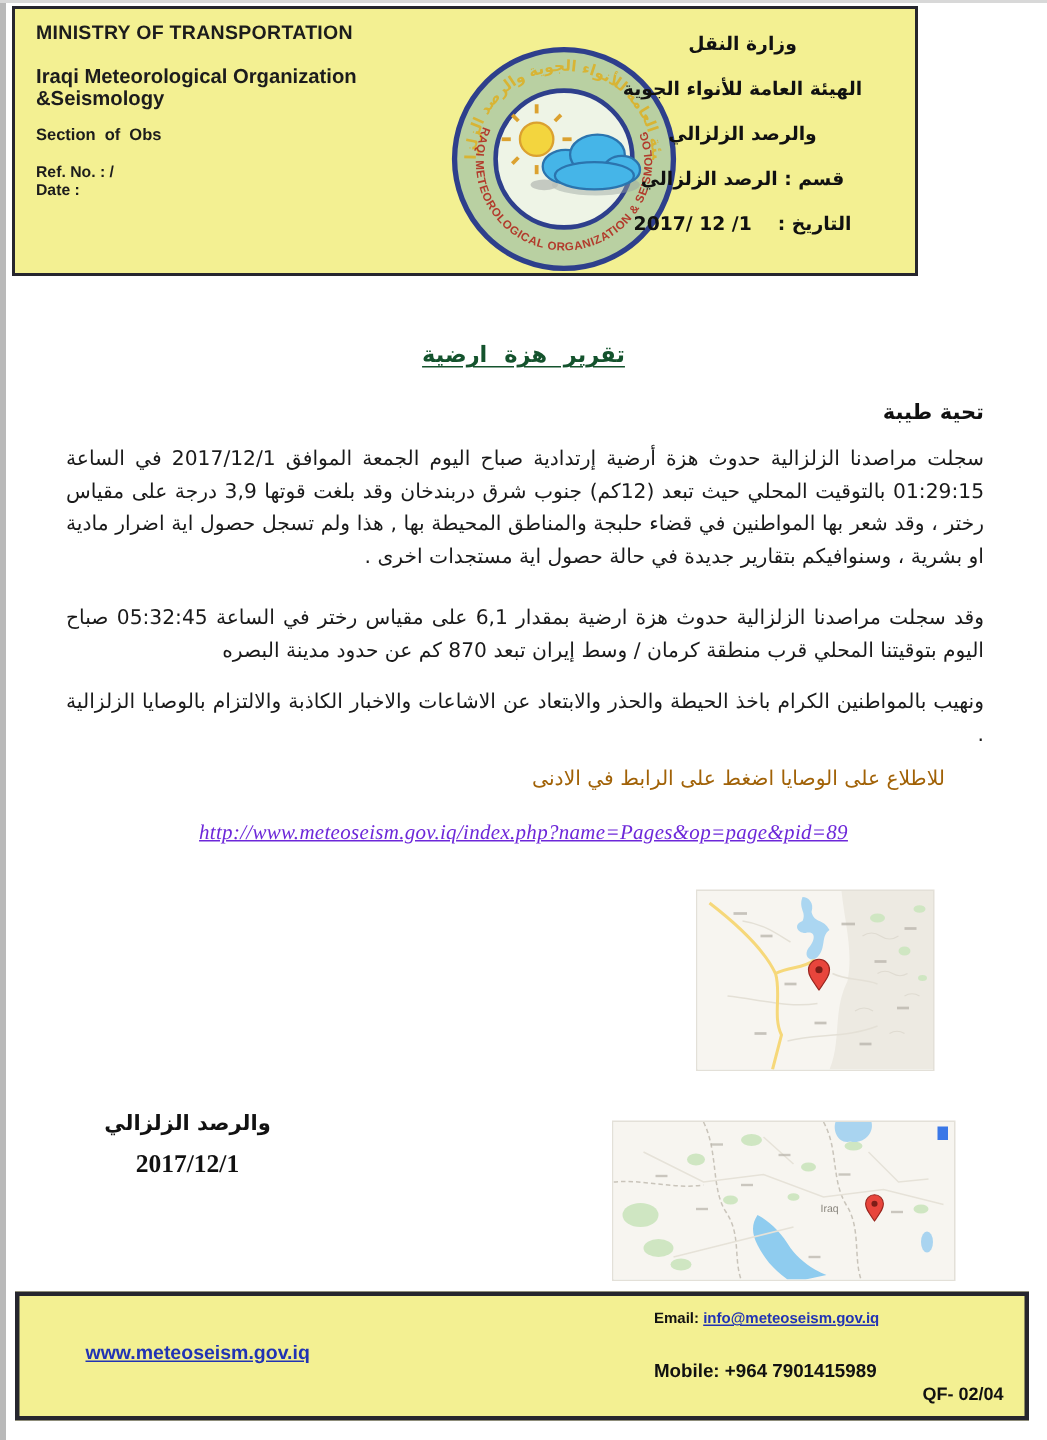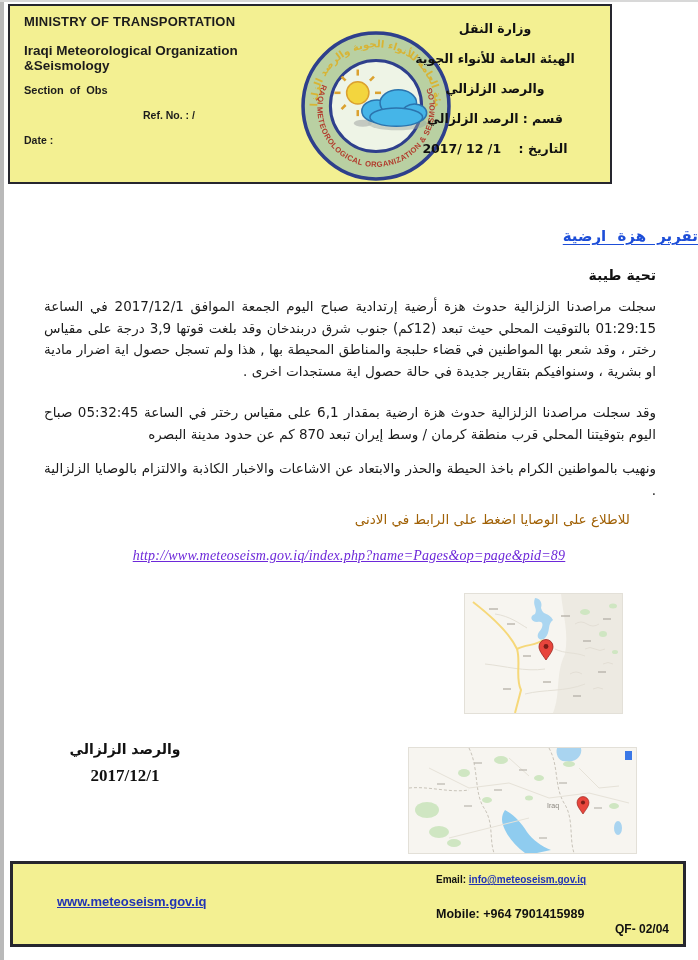--- a/index.html
+++ b/index.html
@@ -10,31 +10,31 @@
 
   .arabic{font-family:"DejaVu Sans",sans-serif;}
 
   
   .header-box{position:absolute;left:8px;top:4px;width:604px;height:180px;
               background:#F3F092;border:2px solid #26262E;box-sizing:border-box;}
   .hdr-left{position:absolute;left:14px;top:8px;width:290px;color:#1c1c1c;}
   .hdr-left .l1{font-weight:bold;font-size:13px;margin-bottom:14px;letter-spacing:.2px;}
   .hdr-left .l2{font-weight:bold;font-size:13.5px;margin-bottom:11px;}
   .hdr-left .l3{font-weight:bold;font-size:11px;margin-bottom:13px;word-spacing:3px;}
-  .hdr-left .l4{font-weight:bold;font-size:10.5px;margin-bottom:13px;text-align:center;}
+  .hdr-left .l4{font-weight:bold;font-size:10.5px;}
   .hdr-left .l5{font-weight:bold;font-size:10.5px;}
   .hdr-right{position:absolute;right:10px;top:8px;width:210px;text-align:center;
              direction:rtl;color:#111;}
   .hdr-right div{font-weight:bold;font-size:12.5px;height:30px;line-height:30px;}
   .hdr-right .date-line{font-size:12.5px;}
   .logo-wrap{position:absolute;left:290px;top:24px;width:152px;height:152px;}
 
   
-  .doc-title{position:absolute;left:0;top:227px;width:100%;text-align:right;
-             font-size:15px;font-weight:bold;color:#1d4ed8;
+  .doc-title{position:absolute;left:0;top:227px;width:100%;text-align:center;
+             font-size:15px;font-weight:bold;color:#14532d;
              text-decoration:underline;text-underline-offset:3px;word-spacing:6px;}
   .greeting{position:absolute;right:42px;top:267px;direction:rtl;
             font-size:14px;font-weight:bold;color:#111;}
   .para{position:absolute;left:44px;width:612px;direction:rtl;text-align:justify;
         font-size:13.5px;line-height:21.5px;color:#1a1a1a;}
   .para.p1{top:296px;}
   .para.p2{top:402px;}
   .para.p3{top:458px;}
   .link-instruction{position:absolute;right:68px;top:511px;direction:rtl;
         font-size:13.5px;color:#a16207;}

